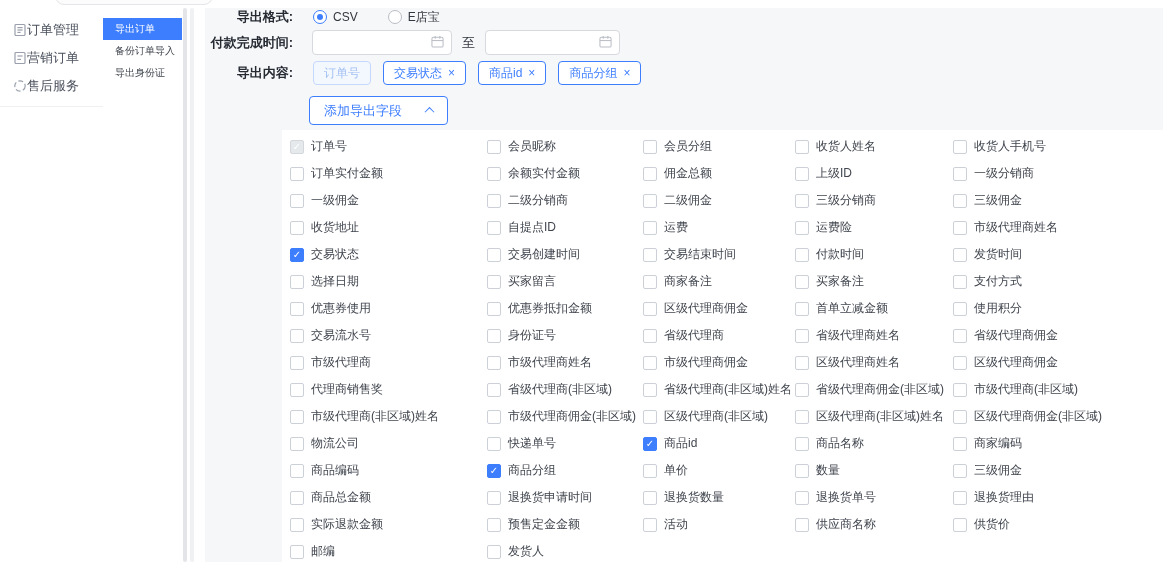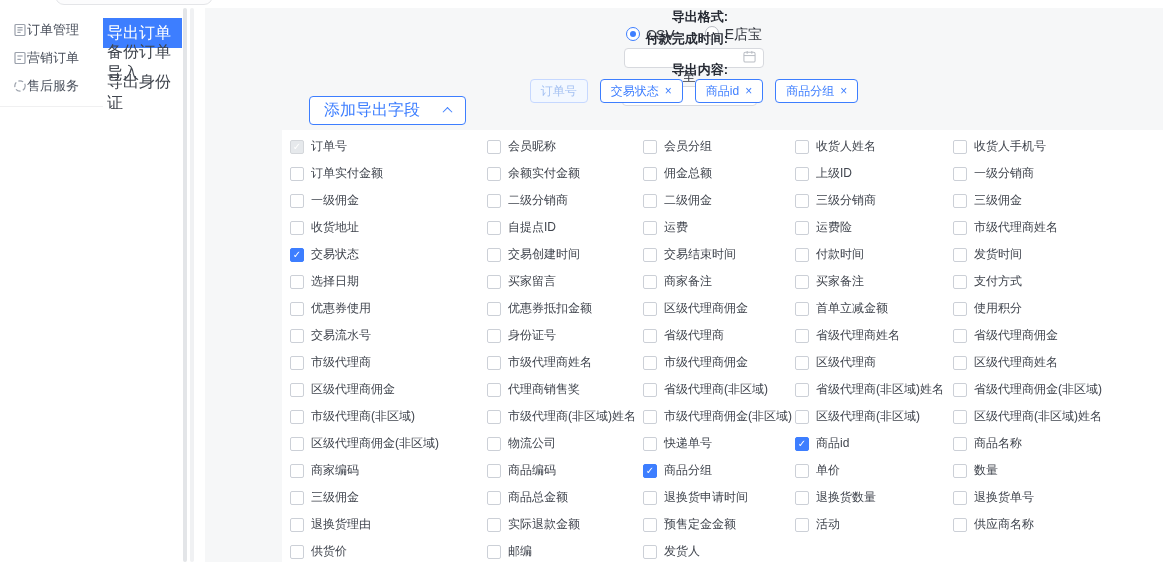--- a/index.html
+++ b/index.html
@@ -15,39 +15,39 @@
   .nav1 { position:absolute; left:0; top:8px; width:103px; background:#fff; }
   .nav1-group { padding:8px 0 6px 0; border-bottom:1px solid #f0f0f1; }
   .nav1-item { height:28px; display:flex; align-items:center; padding-left:13px;
     font-size:13px; color:#4a505c; cursor:default; }
   .nav1-item .nicon { width:14px; height:14px; display:inline-flex; color:#9aa0ab; }
   .nav1-item.active { color:var(--accent); }
   .nav1-item.active .nicon { color:var(--accent); }
 
   
   .nav2 { position:absolute; left:103px; top:8px; width:79px; background:#fff; padding-top:10px; }
-  .nav2-item { height:30px; display:flex; align-items:center; padding-left:4px;
-    font-size:16px; color:#40454e; }
+  .nav2-item { height:22px; display:flex; align-items:center; padding-left:12px;
+    font-size:10px; color:#40454e; }
   .nav2-item.active { background:var(--accent); color:#fff; }
 
   
   .track { position:absolute; top:8px; height:554px; width:4px; border-radius:2px; }
   .track1 { left:183px; background:#e3e5e8; }
   .track2 { left:190px; background:#f0f1f3; }
 
   
   .panel { position:absolute; left:205px; top:8px; width:958px; height:554px; background:#f6f7f8; }
-  .form-row { position:absolute; left:0; right:0; display:flex; align-items:center;flex-direction:column; }
+  .form-row { position:absolute; left:0; right:0; display:flex; align-items:center; }
   .flabel { width:88px; text-align:right; font-size:13px; font-weight:bold; color:#262a33; flex:none; }
   .row-format { top:0; height:18px; }
   .row-date { top:22px; height:25px; }
   .row-content { top:53px; height:24px; }
 
   .radios { display:flex; align-items:center; margin-left:20px; }
-  .radio-opt { display:flex; align-items:flex-start; gap:6px; font-size:14px; color:#33373f; }
+  .radio-opt { display:flex; align-items:center; gap:6px; font-size:12px; color:#33373f; }
   .radio-opt + .radio-opt { margin-left:30px; }
   .radio { width:14px; height:14px; border-radius:50%; border:1px solid #b9bdc4; background:#fff;
     position:relative; flex:none; }
   .radio.checked { border-color:var(--accent); }
   .radio.checked::after { content:""; position:absolute; left:3px; top:3px; width:6px; height:6px;
     border-radius:50%; background:var(--accent); }
 
   .date-input { width:140px; height:25px; background:#fff; border:1px solid #d7d9de; border-radius:4px;
     margin-left:19px; display:flex; align-items:center; justify-content:flex-end; padding-right:7px; }
   .date-sep { margin-left:10px; font-size:13px; color:#33373f; }
@@ -55,21 +55,21 @@
 
   .tags { display:flex; align-items:center; gap:12px; margin-left:20px; }
   .tag { height:24px; display:inline-flex; align-items:center; gap:6px; padding:0 10px;
     border:1px solid var(--accent); border-radius:4px; background:#fff; font-size:12px;
     color:var(--accent); }
   .tag .tag-x { font-size:12px; color:var(--accent); cursor:pointer; }
   .tag.disabled { border-color:#c6d8ff; background:#f3f8ff; color:#a3c0f2; }
 
   .add-btn { position:absolute; left:104px; top:88px; height:29px; display:inline-flex;
     align-items:center; gap:24px; padding:0 14px; background:#fff; border:1px solid var(--accent);
-    border-radius:4px; font-size:16px; color:var(--accent); cursor:pointer;
+    border-radius:4px; font-size:13px; color:var(--accent); cursor:pointer;
     font-family:"Liberation Sans","DejaVu Sans",sans-serif; }
   .chev-up { width:7px; height:7px; border-left:1.5px solid var(--accent);
     border-top:1.5px solid var(--accent); transform:rotate(45deg) translate(1px,1px); }
 
   
   .card { position:absolute; left:77px; top:122px; right:0; bottom:-12px; background:#fff; }
   .grid { display:grid; grid-template-columns:197px 156px 152px 158px 1fr;
     grid-auto-rows:27px; padding:3px 0 0 8px; }
   .field { display:flex; align-items:center; gap:7px; font-size:12px; color:#40454e; overflow:hidden;
     white-space:nowrap; }
@@ -363,24 +363,20 @@
           <label class="field">
             <span class="cb"></span>
             <span class="flbl">市级代理商姓名</span>
           </label>
           <label class="field">
             <span class="cb"></span>
             <span class="flbl">市级代理商佣金</span>
           </label>
           <label class="field">
             <span class="cb"></span>
-            <span class="flbl">区级代理商</span>
-          </label>
-          <label class="field">
-            <span class="cb"></span>
             <span class="flbl">区级代理商姓名</span>
           </label>
           <label class="field">
             <span class="cb"></span>
             <span class="flbl">区级代理商佣金</span>
           </label>
           <label class="field">
             <span class="cb"></span>
             <span class="flbl">代理商销售奖</span>
           </label>

